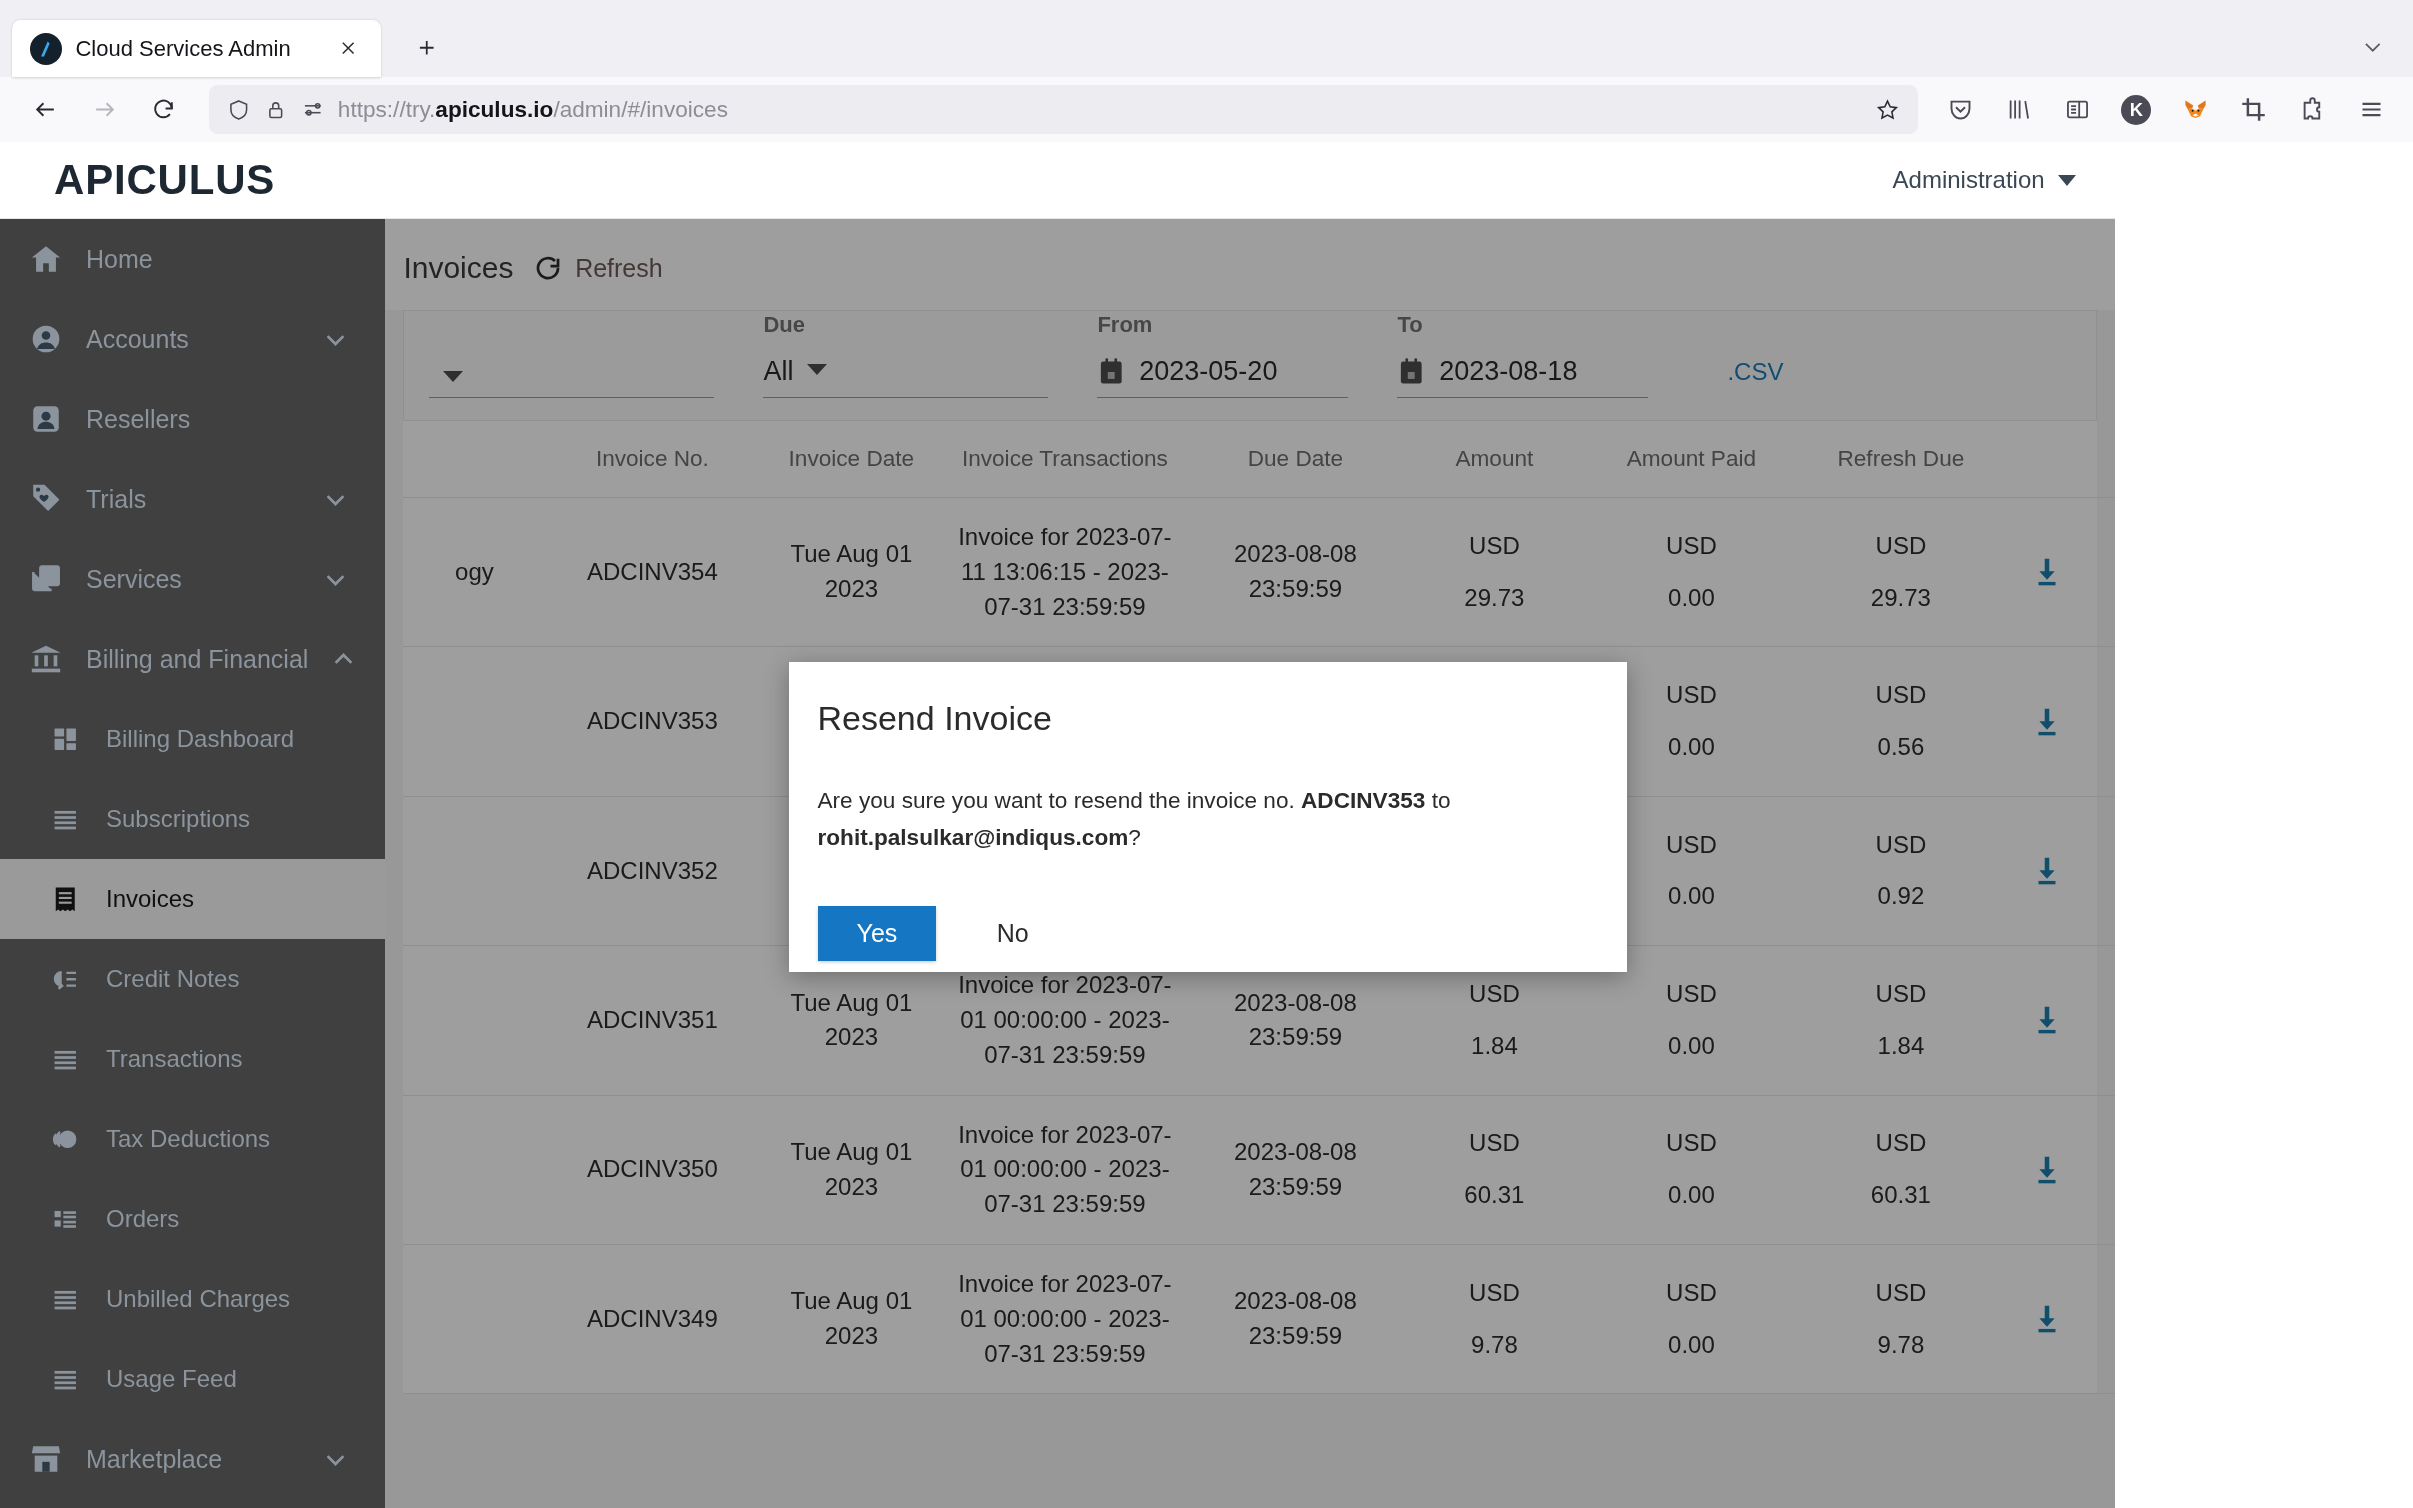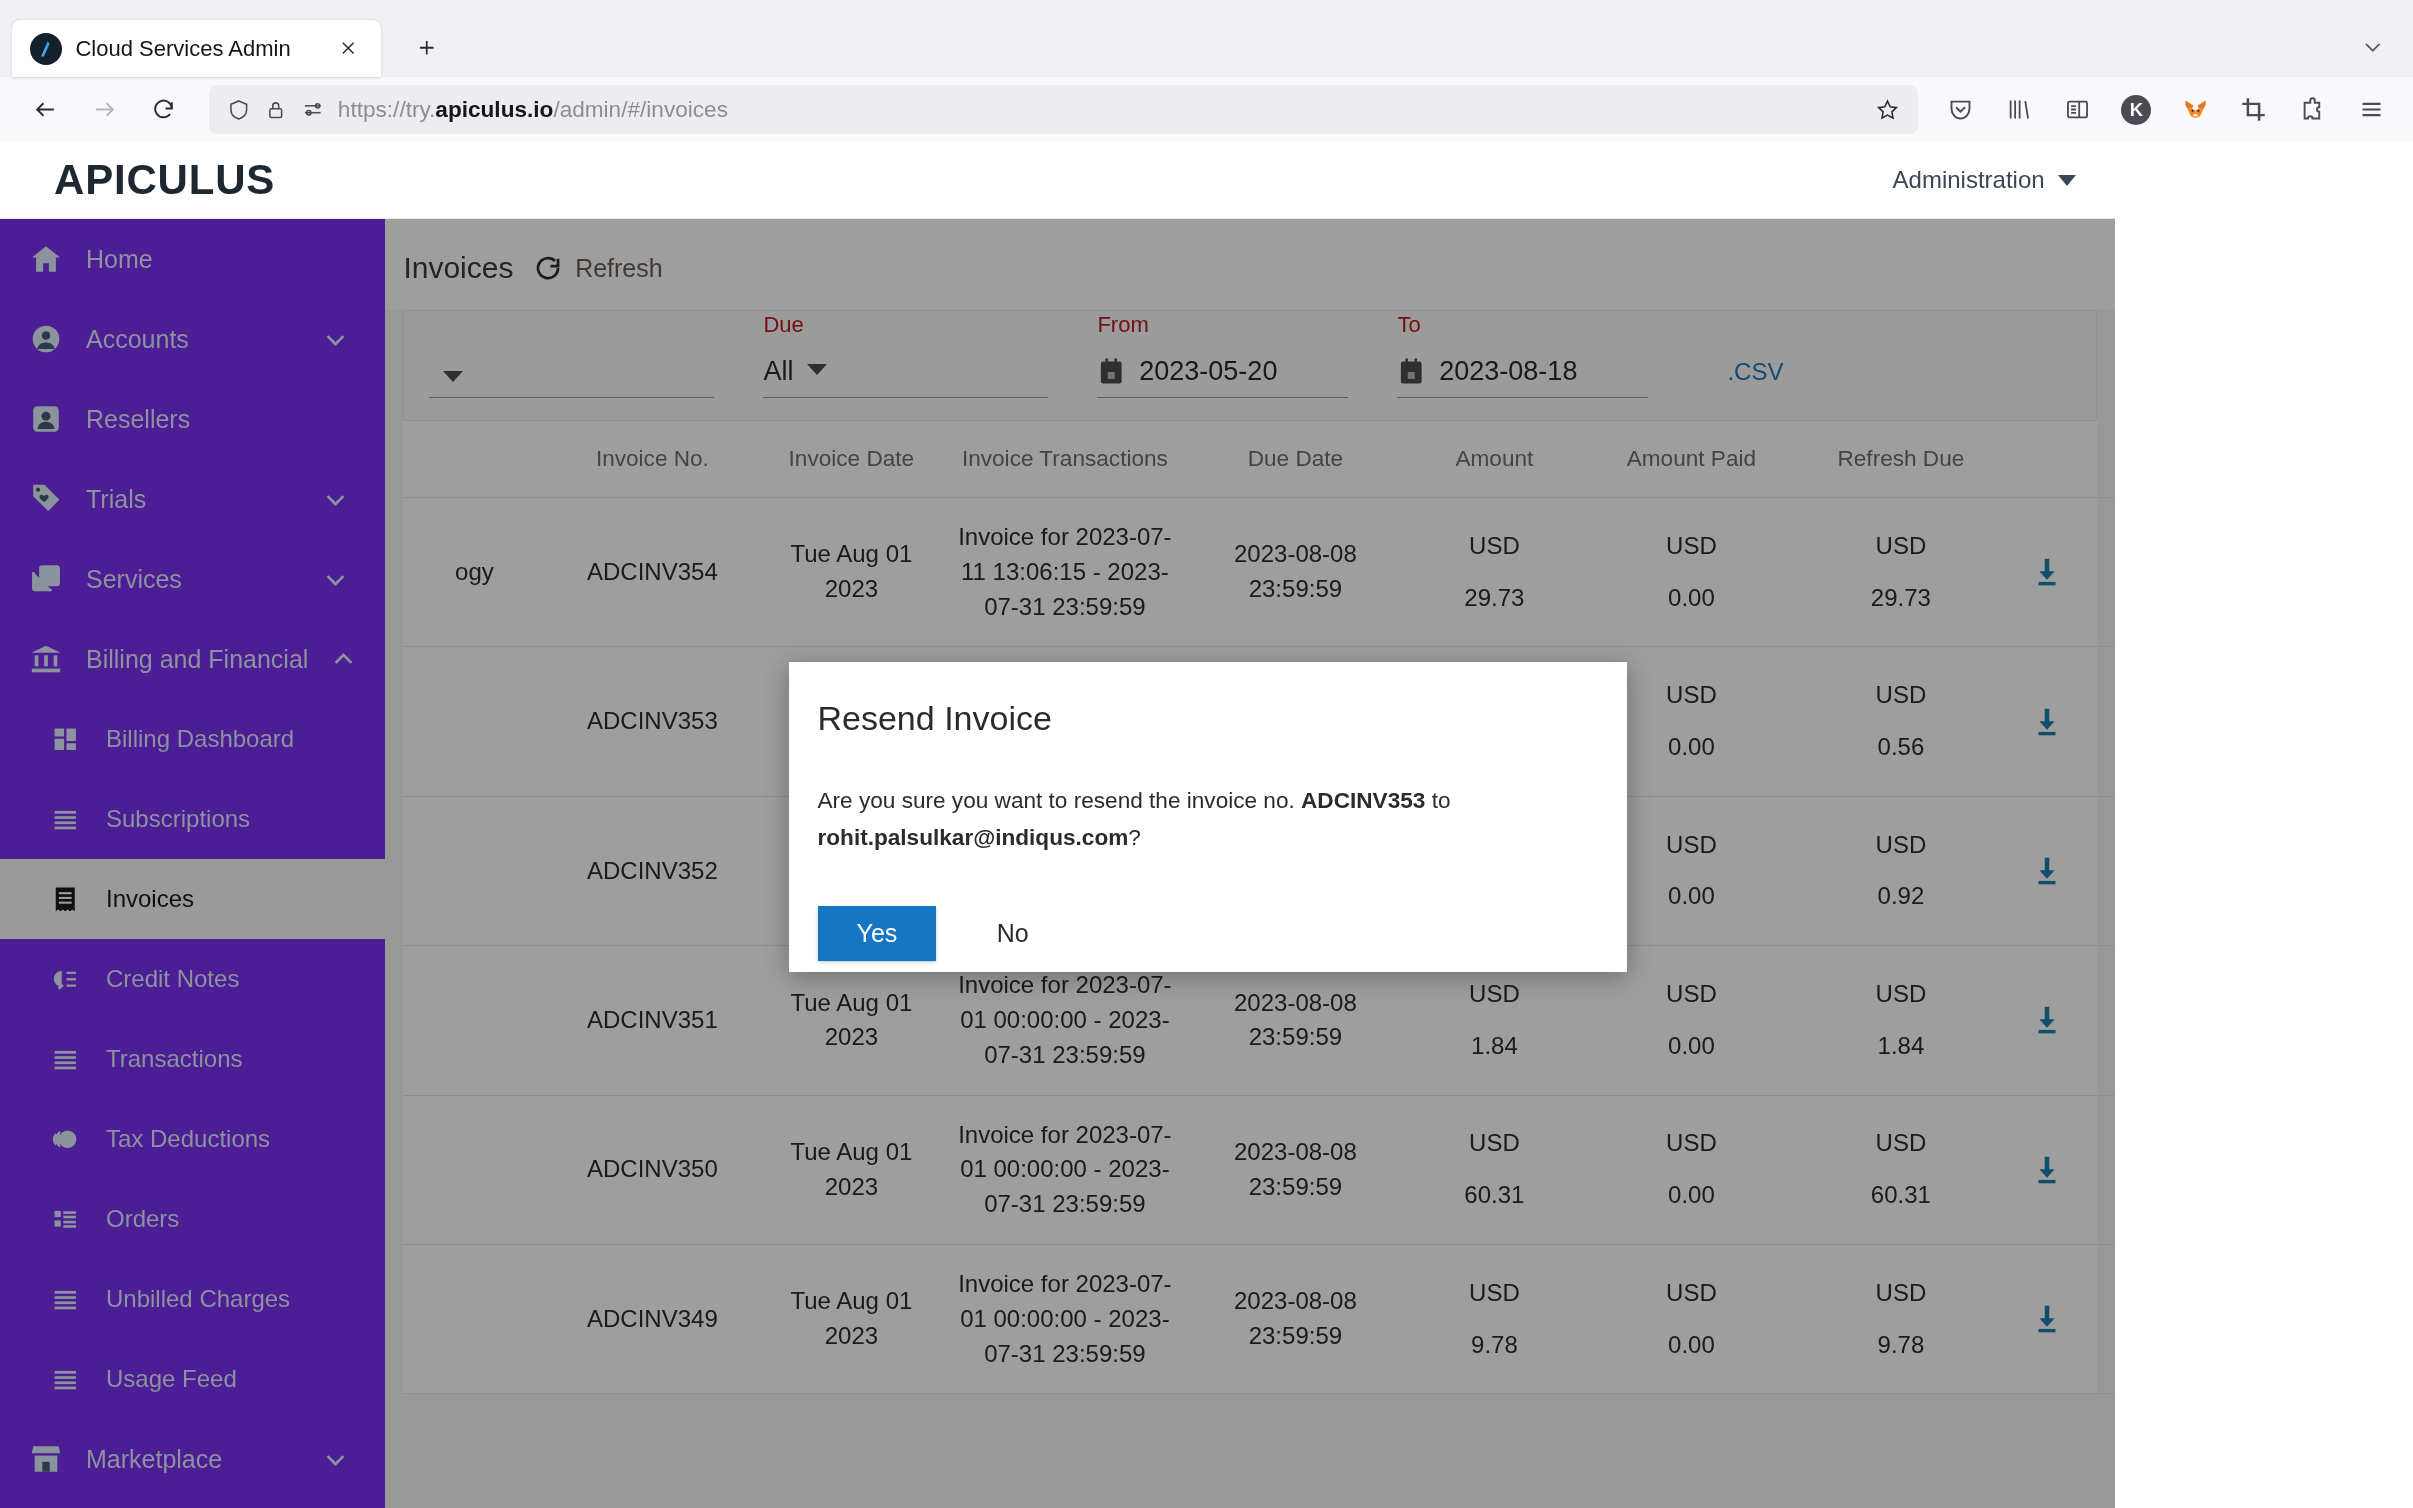--- a/index.html
+++ b/index.html
@@ -135,21 +135,21 @@
     border-left: 9.2px solid transparent;
     border-right: 9.2px solid transparent;
     border-top: 11px solid #3b4754;
   }
 
   .app-body { display: flex; height: 1289px; }
 
   
   .sidebar {
     width: 385px; flex: 0 0 385px;
-    background: #4c1d95;
+    background: #404040;
     overflow: hidden;
   }
   .side-item {
     display: flex; align-items: center;
     height: 80px;
     padding: 0 35px 0 27px;
     gap: 22px;
     color: #8b949d;
     font-size: 25px;
     white-space: nowrap;
@@ -189,21 +189,21 @@
     border: 0.8px solid #e9e9e9;
     margin: 0 18.4px;
     height: 111px;
     display: flex; align-items: flex-end;
     padding: 0 25px 22px 25px;
     gap: 0;
   }
   .field { position: relative; margin-right: 49px; }
   .field-label {
     position: absolute; top: -44px; left: 0;
-    font-size: 22px; color: #b91c1c;
+    font-size: 22px; color: #737373; font-weight: bold;
   }
   .field-line {
     border-bottom: 0.8px solid #9a9a9a;
     display: flex; align-items: center;
     padding-bottom: 10px; gap: 13.4px;
   }
   .field-value { font-size: 27px; color: #2b2b2b; }
   .field-select { width: 285px; }
   .sel-caret {
     width: 0; height: 0;

